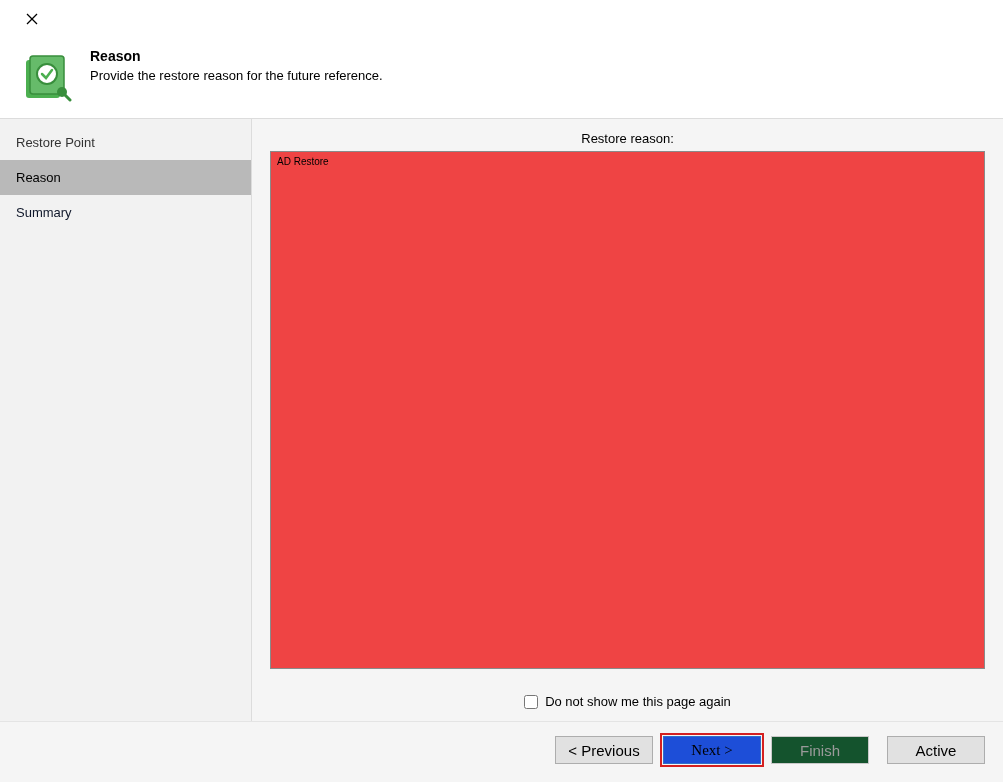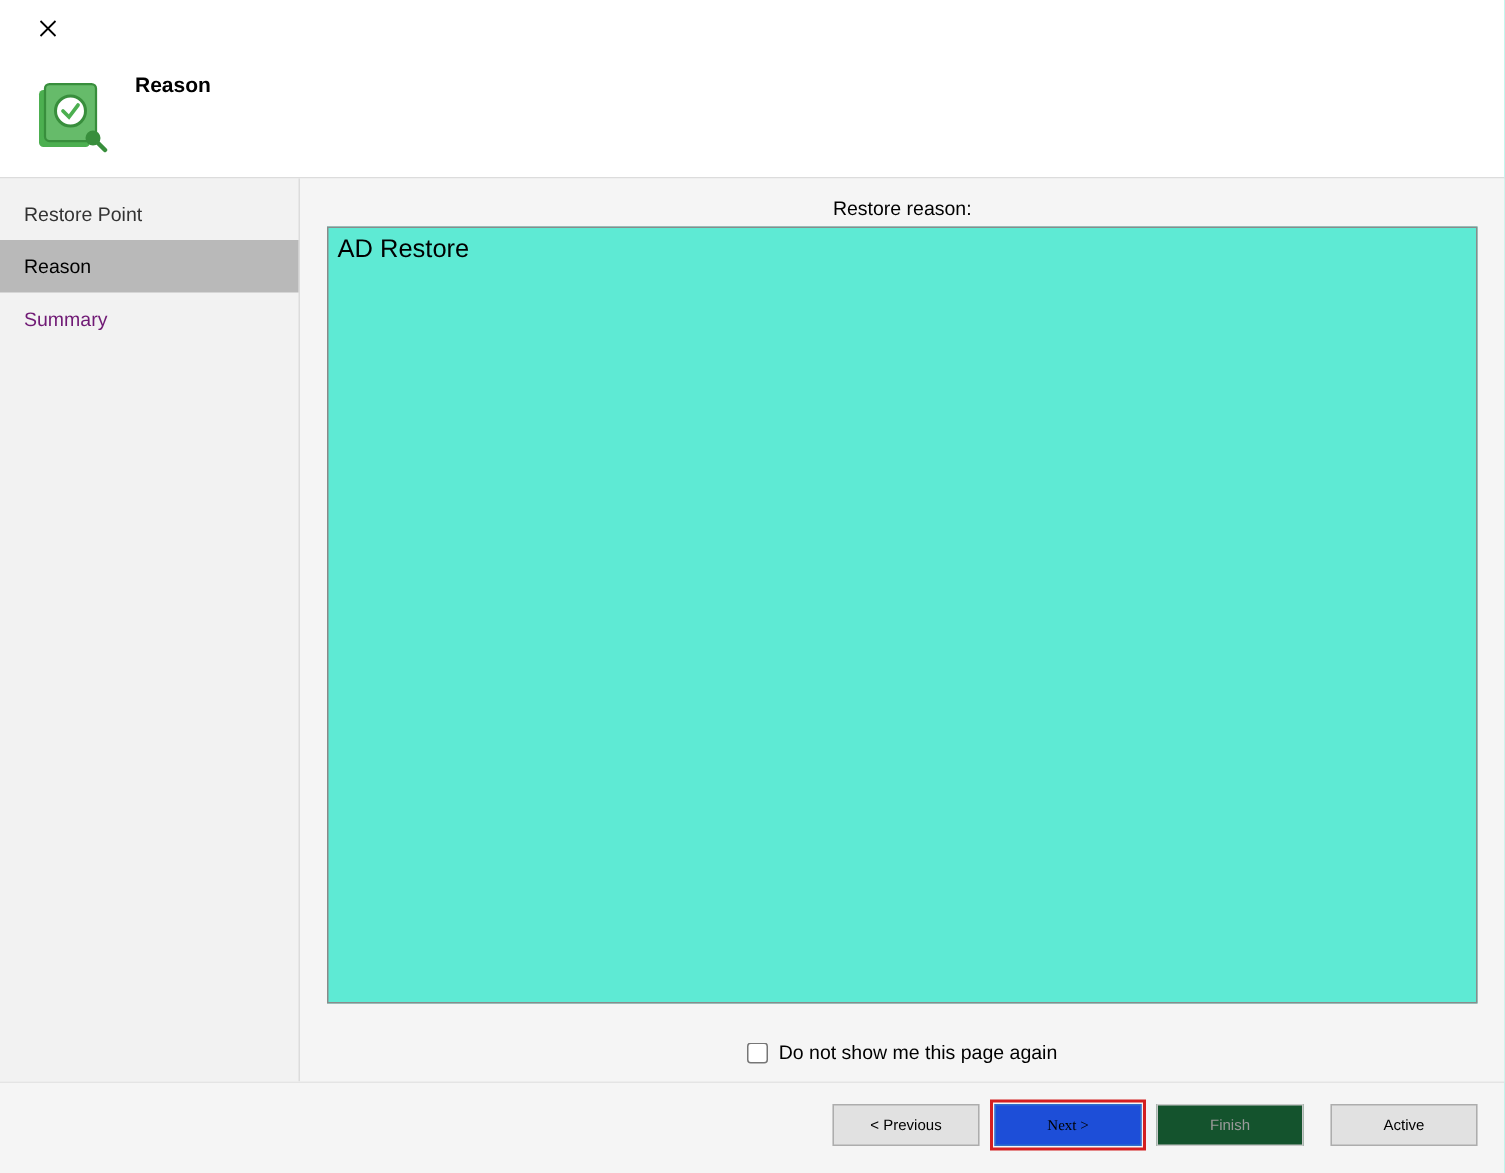--- a/index.html
+++ b/index.html
@@ -58,59 +58,59 @@
       color: #000;
     }
     .body {
       flex: 1;
       display: flex;
       border-top: 1px solid #dcdcdc;
       background: #f5f5f5;
       min-height: 0;
     }
     .sidebar {
-      width: 200px;
+      width: 252px;
       background: #f2f2f2;
       border-right: 1px solid #dcdcdc;
       padding-top: 6px;
     }
     .sidebar-item {
       padding: 10px 16px;
       font-size: 13px;
       color: #333;
       cursor: pointer;
     }
     .sidebar-item.active {
       background: #b9b9b9;
       color: #000;
     }
     .sidebar-item.dim {
-      color: #701a75;
+      color: #0f172a;
     }
     .main {
       flex: 1;
       display: flex;
       flex-direction: column;
       padding: 12px 18px 12px 18px;
       background: #f5f5f5;
       min-height: 0;
       align-items: center;
     }
     .field-label {
       font-size: 13px;
       margin-bottom: 5px;
     }
     .reason-input {
       flex: 1;
       width: 100%;
       border: 1px solid #8a8a8a;
-      background: #5eead4;
+      background: #ef4444;
       padding: 4px 6px;
       font-family: inherit;
-      font-size: 17px;
+      font-size: 10px;
       resize: none;
       outline: none;
     }
     .checkbox-row {
       display: flex;
       align-items: center;
       gap: 7px;
       margin-top: 25px;
       font-size: 13px;
     }
@@ -125,21 +125,21 @@
       padding: 14px 18px 18px 18px;
       background: #f5f5f5;
       border-top: 1px solid #e4e4e4;
     }
     .btn {
       min-width: 98px;
       height: 28px;
       border: 1px solid #adadad;
       background: #e1e1e1;
       font-family: inherit;
-      font-size: 10px;
+      font-size: 15px;
       cursor: pointer;
       padding: 0 12px;
     }
     .btn:disabled {
       color: #9a9a9a;
       background: #14532d;
       border-color: #c9c9c9;
       cursor: default;
     }
     .btn.primary-highlight {
@@ -171,20 +171,21 @@
       <rect x="6" y="8" width="34" height="38" rx="3" fill="#4caf50"></rect>
       <rect x="10" y="4" width="34" height="38" rx="3" fill="#66bb6a" stroke="#388e3c" stroke-width="1.5"></rect>
       <circle cx="27" cy="22" r="10" fill="#ffffff" stroke="#388e3c" stroke-width="2"></circle>
       <path d="M22 22 L26 26 L32 18" fill="none" stroke="#4caf50" stroke-width="2.5" stroke-linecap="round"></path>
       <circle cx="42" cy="40" r="5" fill="#388e3c"></circle>
       <line x1="45" y1="43" x2="50" y2="48" stroke="#388e3c" stroke-width="3" stroke-linecap="round"></line>
     </svg>
   </div>
   <div class="header-text">
     <h2>Reason</h2>
+    <p>Provide the restore reason for the future reference.</p>
   </div>
 </div>
 
 <div class="body">
   <div class="sidebar">
     <div class="sidebar-item">
       <span>Restore Point</span>
     </div>
     <div class="sidebar-item active">
       <span>Reason</span>

